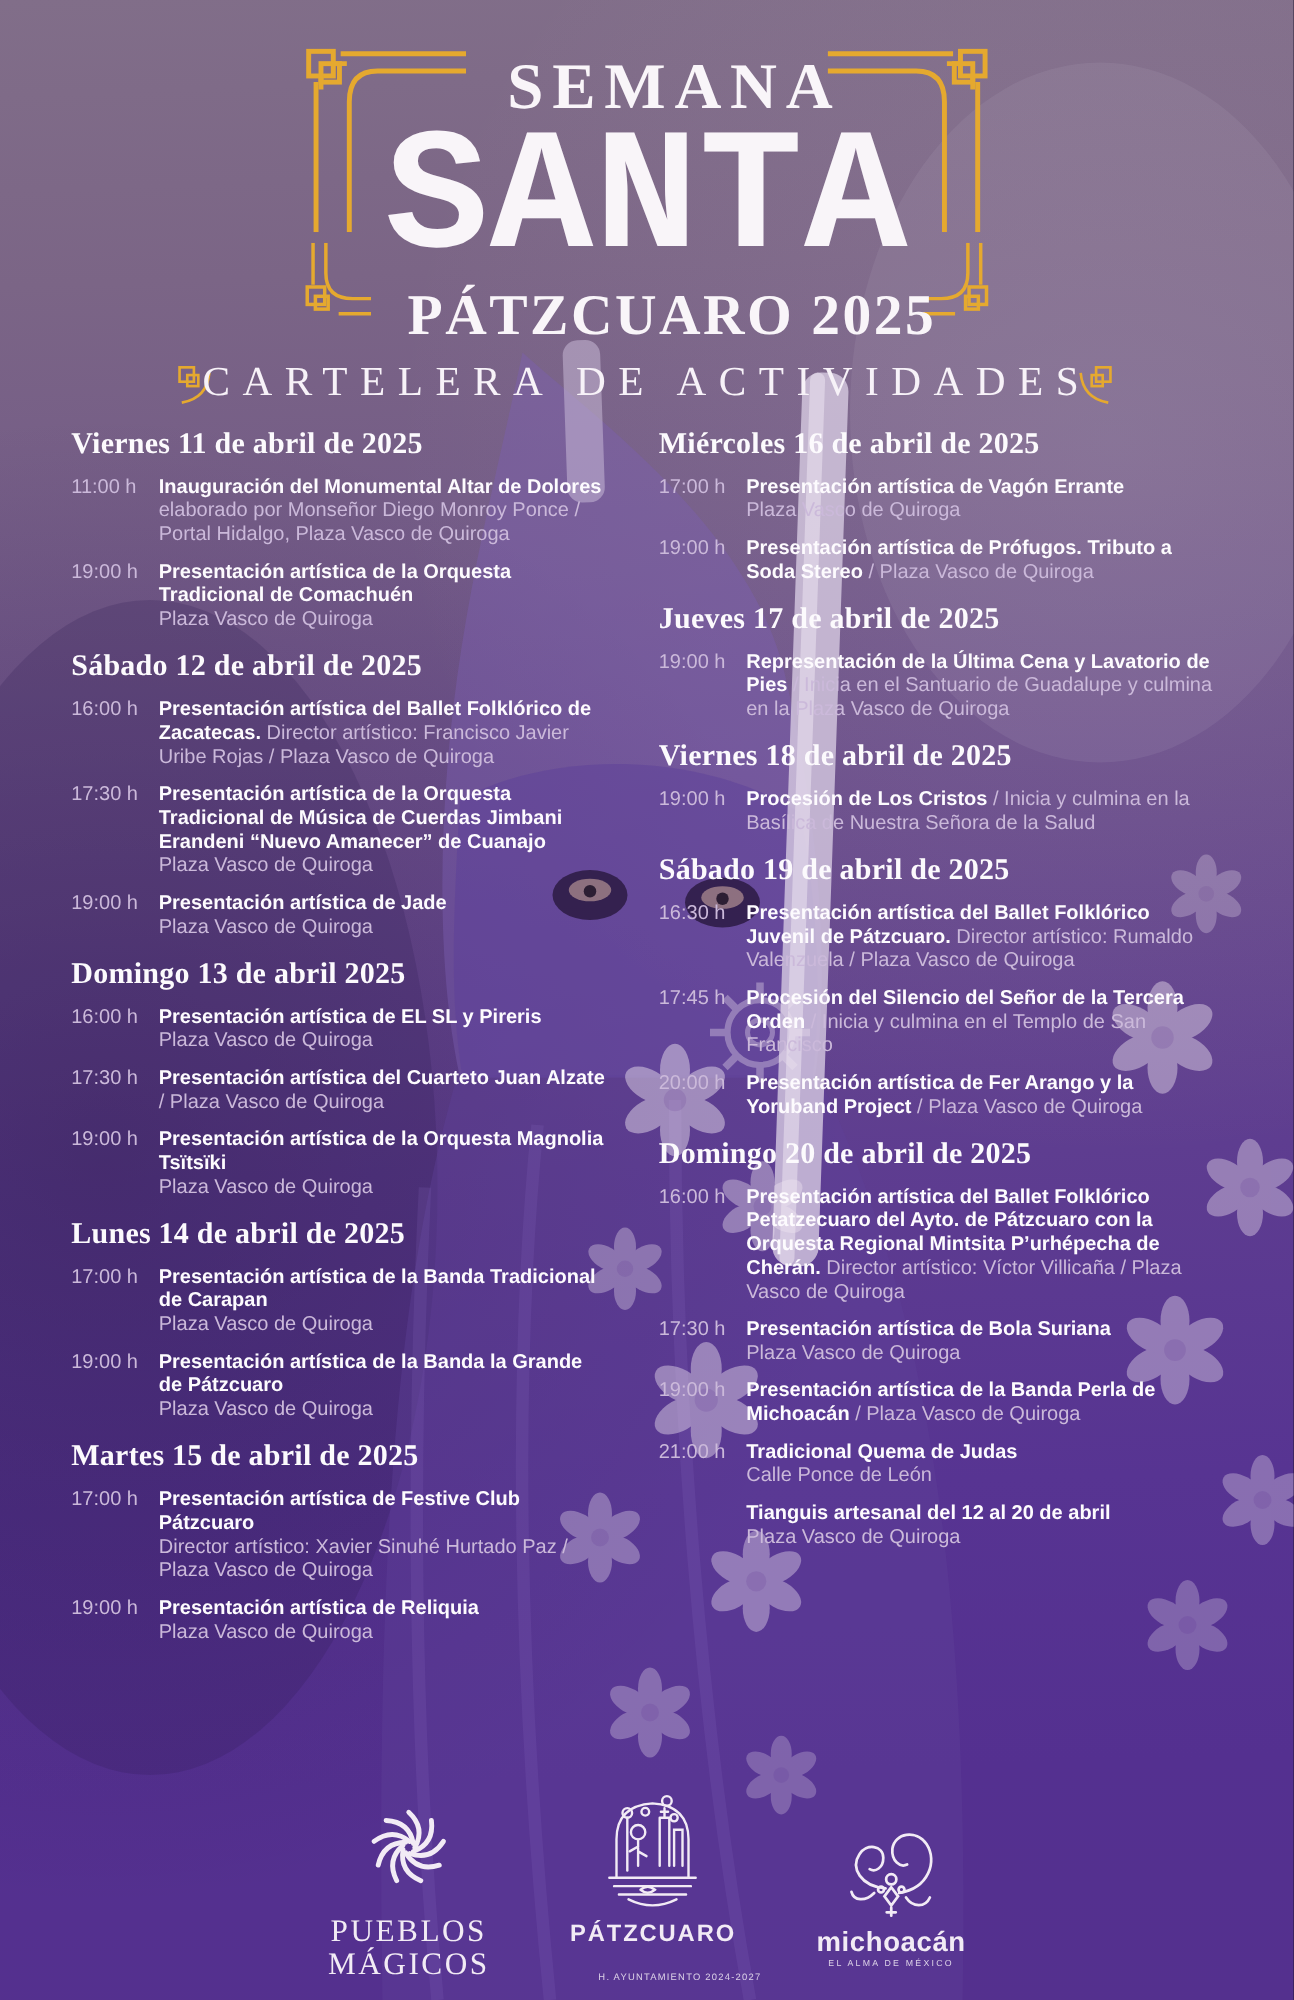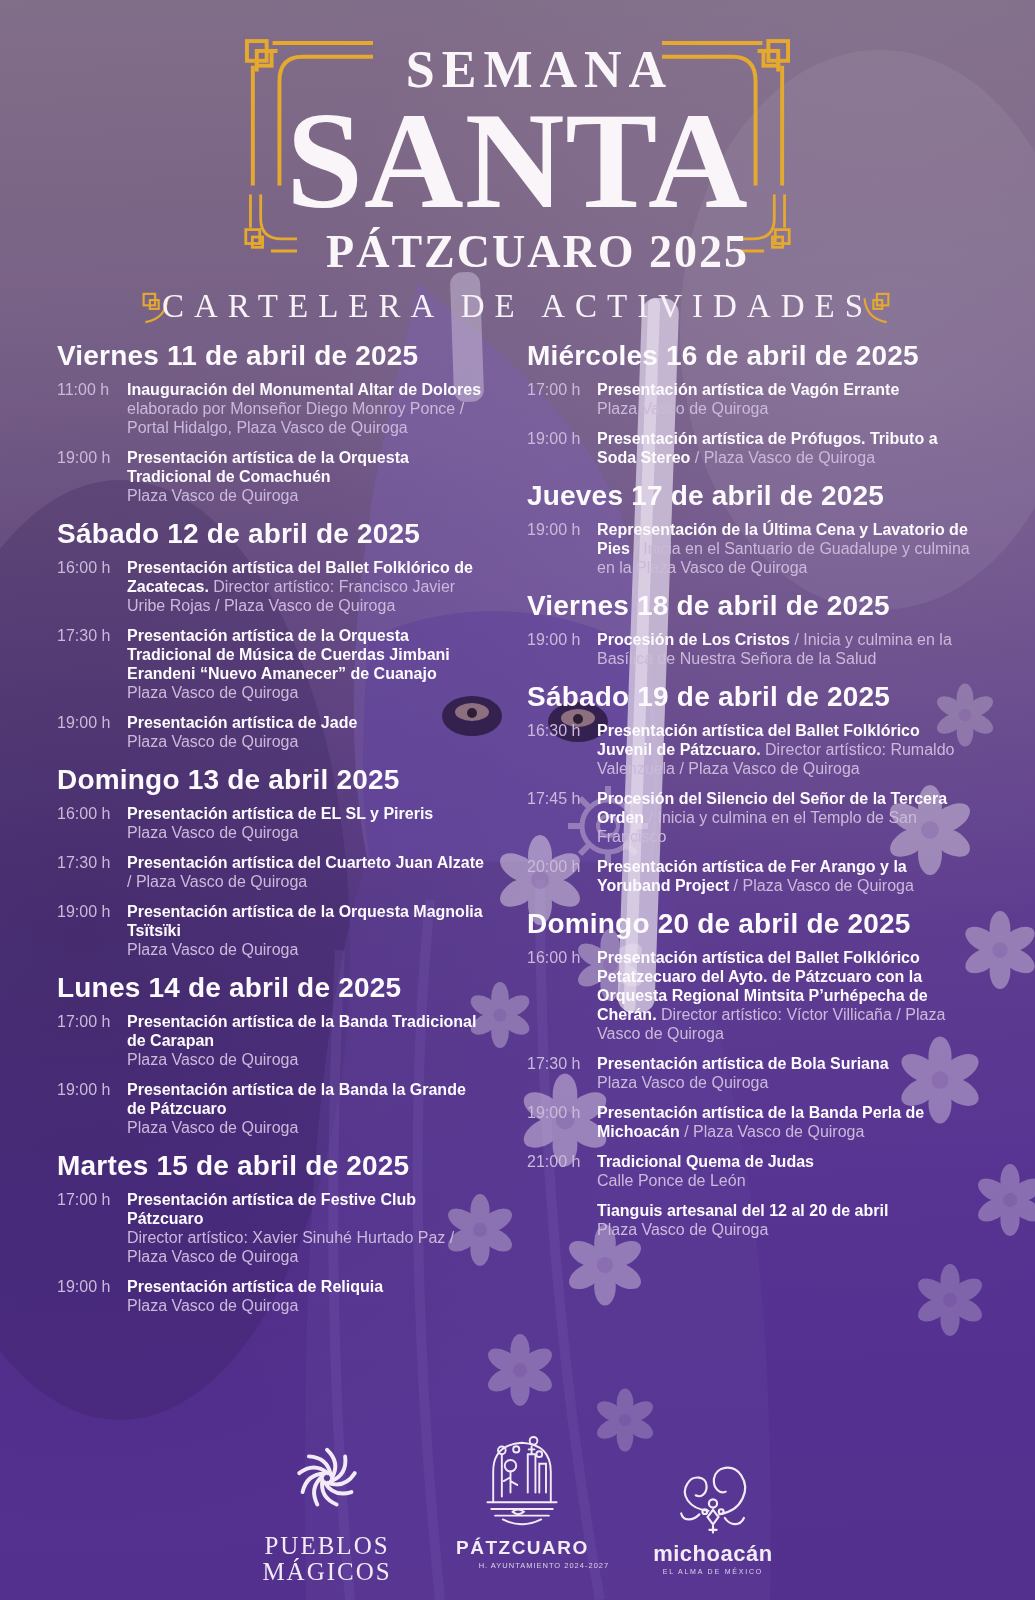--- a/index.html
+++ b/index.html
@@ -11,54 +11,54 @@
       radial-gradient(circle at 86% 22%, rgba(230,222,232,0.10), rgba(230,222,232,0) 38%),
       radial-gradient(circle at 8% 58%, rgba(25,10,45,0.25), rgba(25,10,45,0) 45%),
       linear-gradient(178deg,#816e89 0%,#7b6586 14%,#745c87 26%,#694c8b 42%,#5e3d90 58%,#573492 74%,#543090 88%,#54308e 100%);
   }
   svg{display:block;}
   .bg-art{position:absolute;left:0;top:0;width:1035px;height:1600px;}
 
   
   .title-block{position:absolute;left:0;top:0;width:100%;text-align:center;color:#f9f5f9;}
   .title-semana{font-family:"Liberation Serif",serif;font-weight:700;font-size:52px;letter-spacing:7px;line-height:1;margin-top:44px;padding-left:44px;}
-  .title-santa{font-family:Liberation Serif, serif;font-weight:700;font-size:138px;letter-spacing:1px;line-height:0.92;margin-top:2px;}
+  .title-santa{font-family:Liberation Mono, monospace;font-weight:700;font-size:138px;letter-spacing:1px;line-height:0.92;margin-top:2px;}
   .title-patz{font-family:"Liberation Serif",serif;font-weight:700;font-size:46px;letter-spacing:2px;line-height:1;margin-top:4px;padding-left:40px;}
 
   .orn{position:absolute;}
   .orn.tl{left:243px;top:36px;width:130px;height:150px;}
   .orn.tr{left:662px;top:36px;width:130px;height:150px;transform:scaleX(-1);}
   .orn.bl{left:243px;top:194px;width:54px;height:60px;}
   .orn.br{left:738px;top:194px;width:54px;height:60px;transform:scaleX(-1);}
 
   
   .cartelera{position:absolute;left:0;top:288px;width:100%;text-align:center;color:#f7f2f8;
     font-family:"Liberation Serif",serif;font-size:33px;letter-spacing:10px;line-height:1.1;}
   .orn.cart-l{left:141px;top:291px;width:30px;height:34px;}
   .orn.cart-r{left:861px;top:291px;width:30px;height:34px;transform:scaleX(-1);}
 
   
   .col{position:absolute;top:341px;}
   .col.left{left:57px;width:430px;}
   .col.right{left:527px;width:445px;}
-  .day-heading{font-weight:700;font-size:28px;line-height:29px;color:#fcfafd;margin:14px 0 10px 0;letter-spacing:0.2px;}
+  .day-heading{font-weight:700;font-size:24px;line-height:29px;color:#fcfafd;margin:14px 0 10px 0;letter-spacing:0.2px;font-family:Liberation Serif, serif;}
   .day-section:first-child .day-heading{margin-top:0;}
   .event-row{display:flex;margin-bottom:11px;}
   .event-time{flex:0 0 70px;font-size:16px;line-height:19px;color:#cbb9da;}
   .event-text{flex:1;font-size:16px;line-height:19px;color:#cbb9da;}
   .event-text .b{font-weight:700;color:#fdfbfe;}
 
   
   .footer{position:absolute;left:0;top:1432px;width:100%;display:flex;justify-content:center;align-items:flex-start;gap:44px;color:#f2ebf5;}
   .logo{display:flex;flex-direction:column;align-items:center;}
   .logo-pueblos{margin-top:10px;}
   .logo-michoacan{margin-top:26px;}
   .pueblos-wordmark{font-family:"Liberation Serif",serif;font-size:25px;letter-spacing:2px;line-height:1.04;margin-top:19px;text-align:center;}
   .patz-label{font-weight:700;font-size:19px;letter-spacing:1.5px;margin-top:3px;}
-  .patz-sub{font-size:7.5px;letter-spacing:1px;opacity:.85;margin-top:2px;padding-left:43px;}
+  .patz-sub{font-size:7.5px;letter-spacing:1px;opacity:.85;margin-top:18px;padding-left:43px;}
   .mich-label{font-weight:700;font-size:22px;letter-spacing:0.5px;margin-top:3px;}
   .mich-sub{font-size:7px;letter-spacing:1.8px;opacity:.85;margin-top:1px;}
 </style>
 </head>
 <body>
 
 <div class="poster">
 
   <svg class="bg-art" viewBox="0 0 1035 1600" aria-hidden="true">
     <defs>

